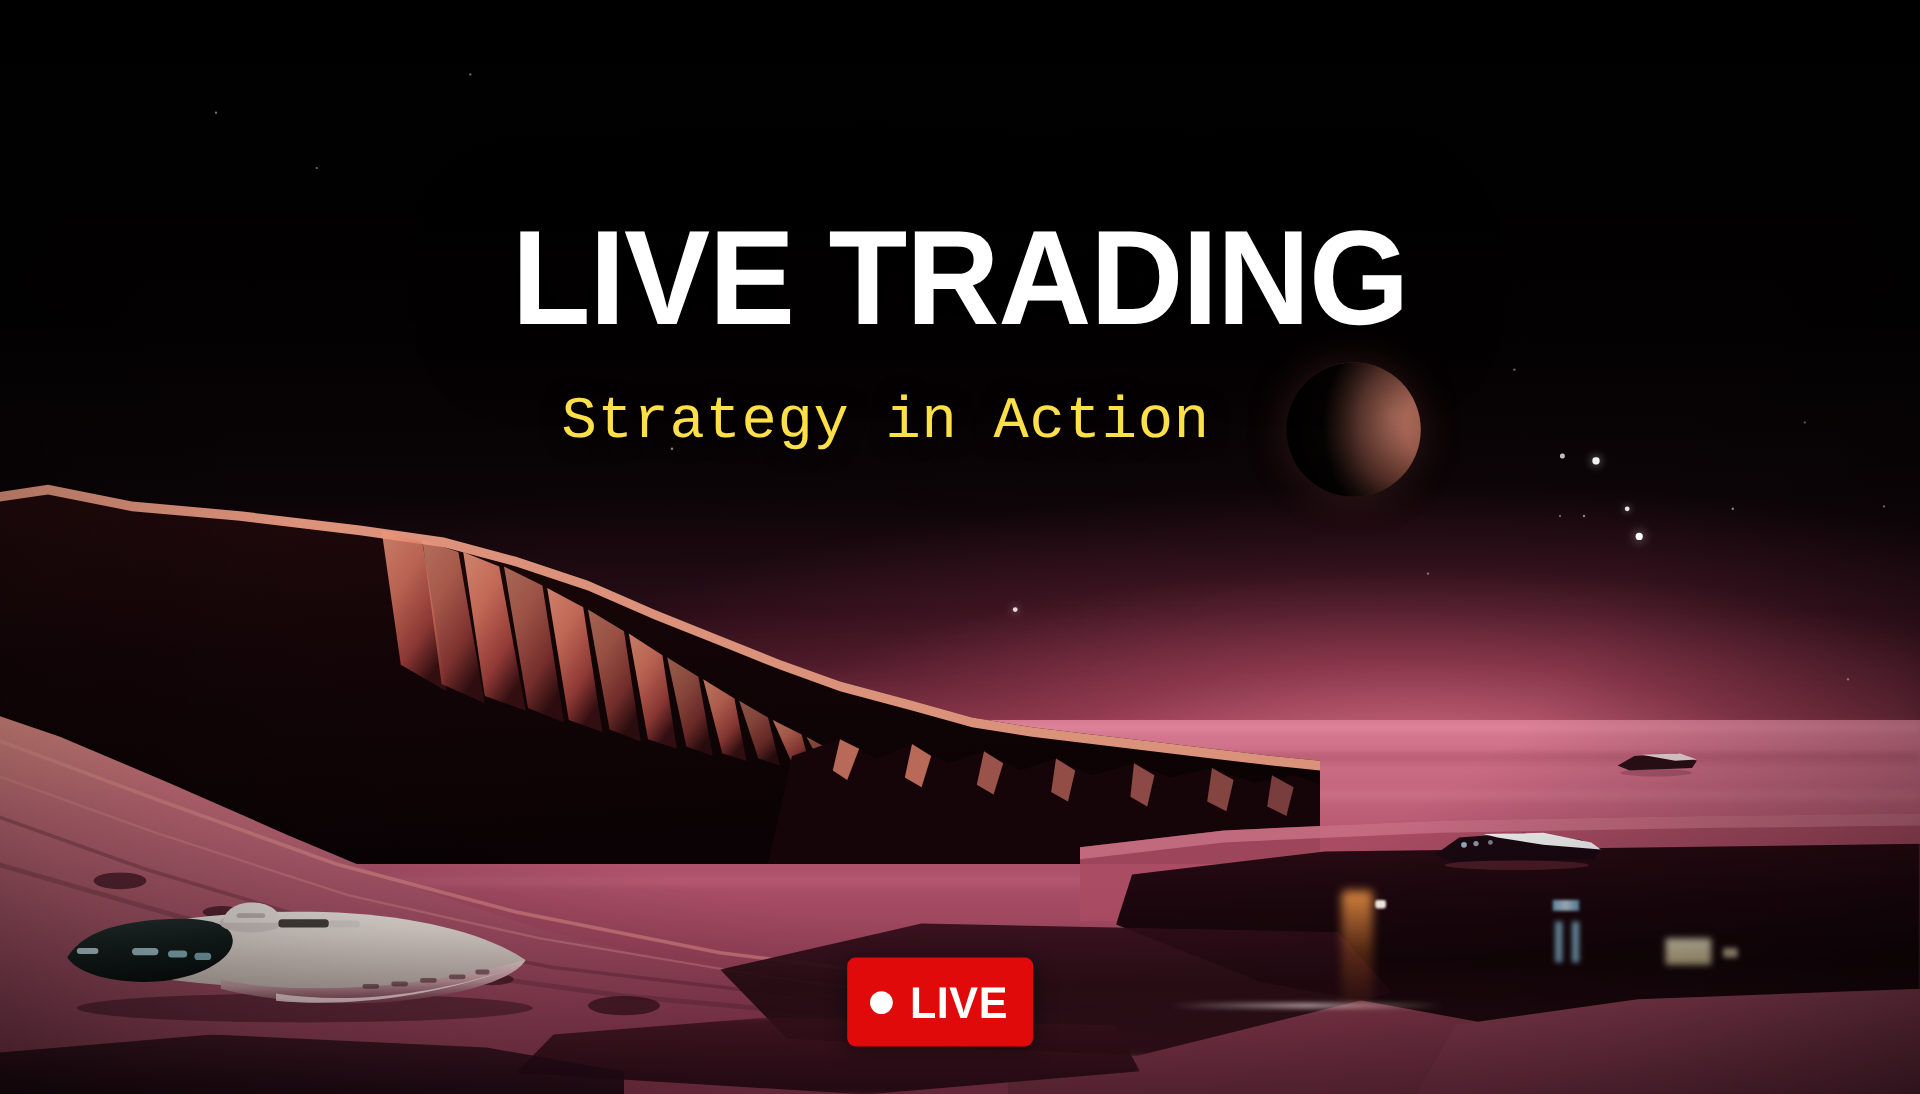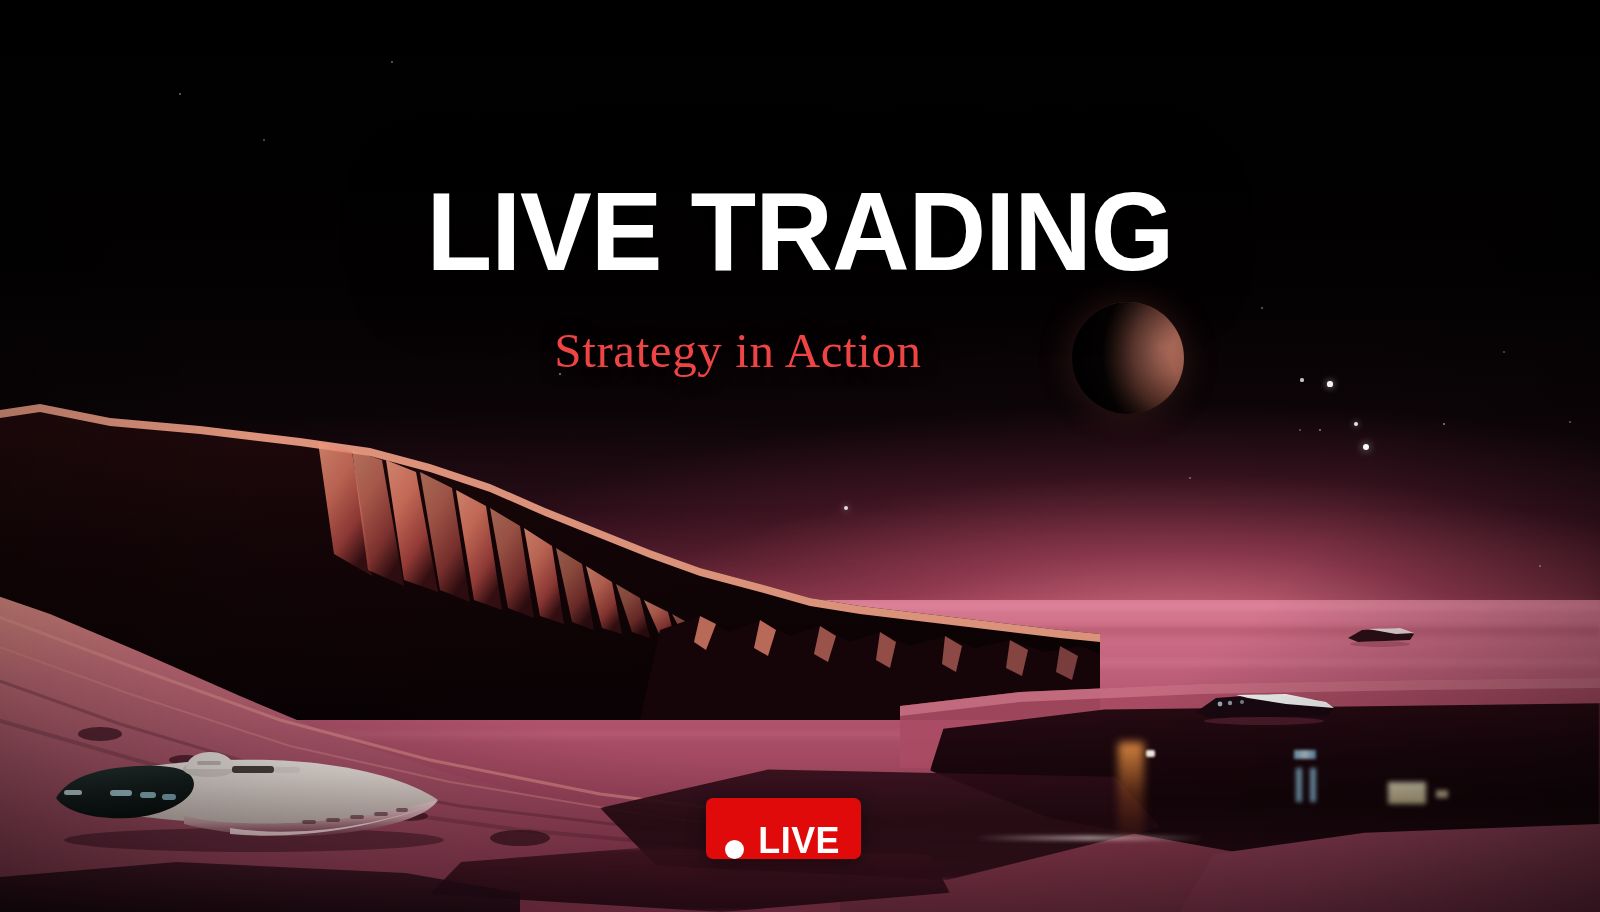--- a/index.html
+++ b/index.html
@@ -126,37 +126,37 @@
     font-size:112px;
     line-height:112px;
     letter-spacing:-1px;
     transform:scaleX(0.96);
     text-shadow:0 2px 26px rgba(0,0,0,0.85), 0 0 80px rgba(0,0,0,0.6);
     white-space:nowrap;
   }
   .subtitle {
     position:absolute; left:0; top:322px; width:1476px;
     text-align:center;
-    color:#ef4444;
-    font-family:Liberation Serif, serif;
+    color:#fde047;
+    font-family:Liberation Mono, monospace;
     font-weight:300;
     font-size:49px;
     line-height:58px;
     letter-spacing:0.6px;
     text-shadow:0 2px 18px rgba(0,0,0,0.8);
     white-space:nowrap;
   }
 
   
   .live-badge {
     position:absolute; left:706px; top:798px;
-    width:155px; height:61px;
+    width:155px; height:74px;
     background:#e00a0a;
     border-radius:7px;
-    display:flex; align-items:flex-end; justify-content:center;
+    display:flex; align-items:center; justify-content:center;
     gap:13px;
     box-shadow:0 3px 18px rgba(0,0,0,0.45);
     cursor:pointer;
   }
   .live-dot {
     width:19px; height:19px; border-radius:50%;
     background:#ffffff; flex:0 0 auto;
   }
   .live-text {
     color:#ffffff;

